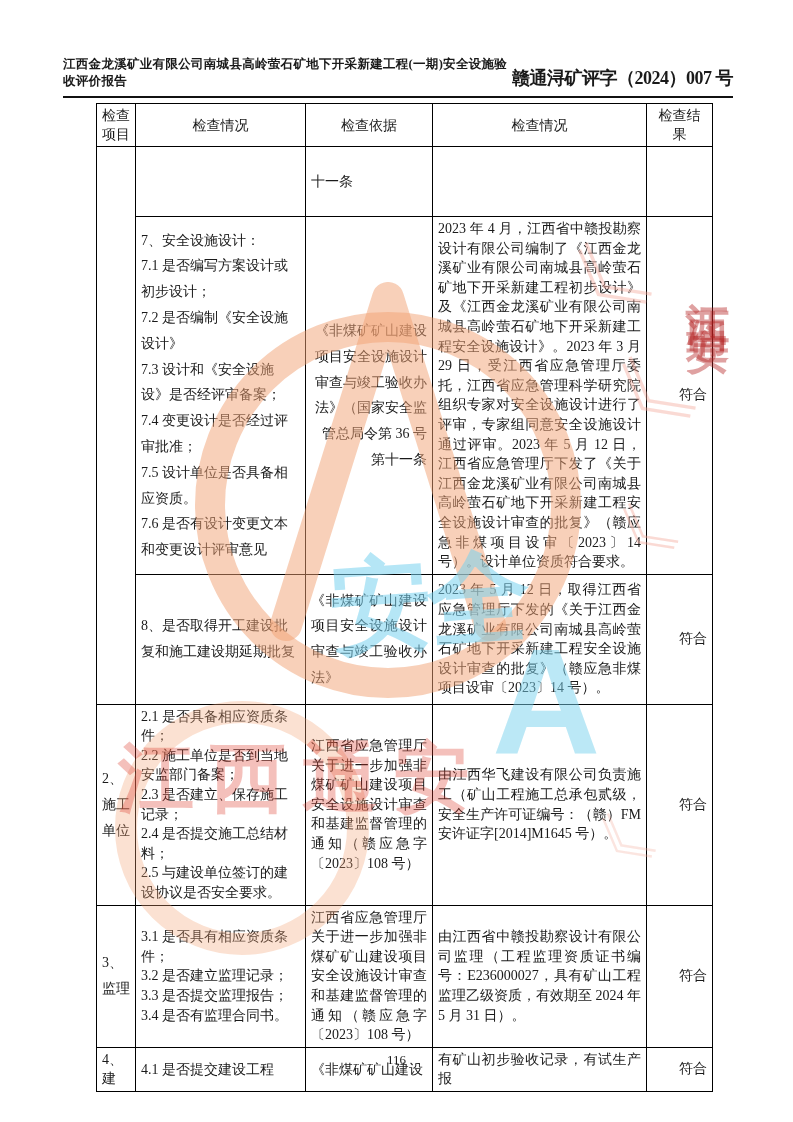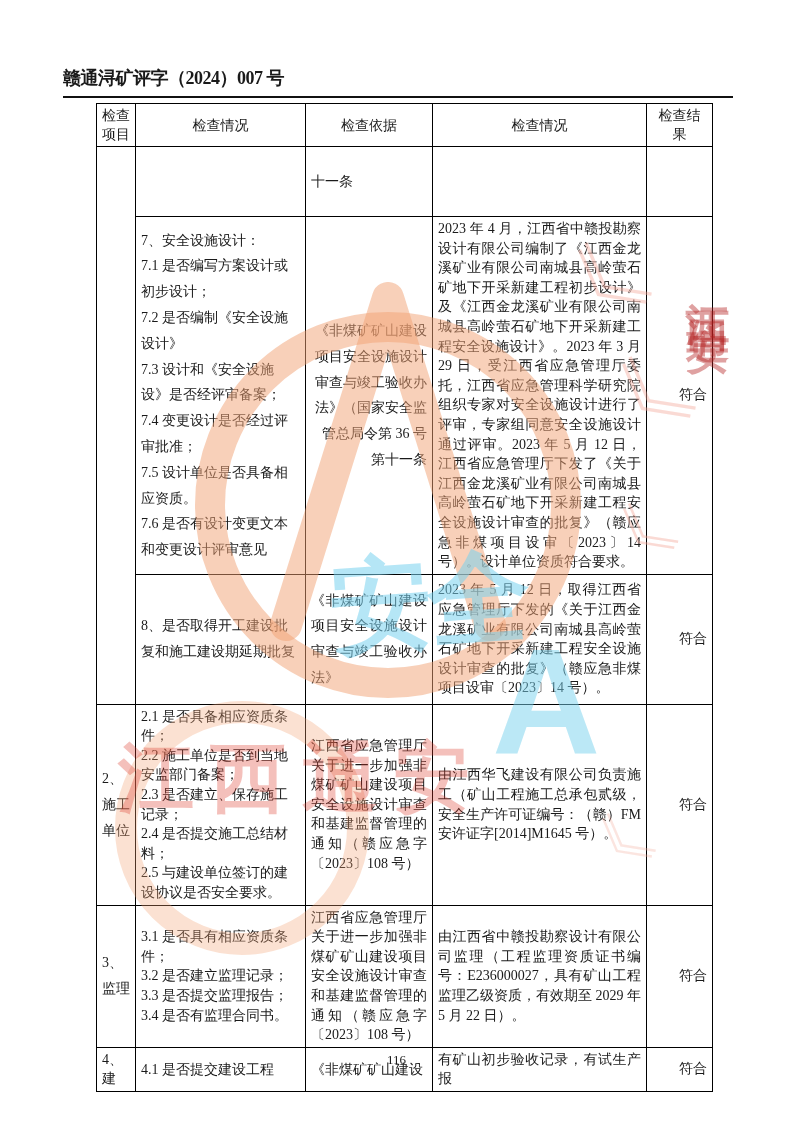--- a/index.html
+++ b/index.html
@@ -64,20 +64,21 @@
   }
   .chev1{left:548px;top:238px;transform:rotate(-52deg);}
   .chev2{left:592px;top:352px;transform:rotate(-52deg);}
   .chev3{left:600px;top:500px;transform:rotate(-52deg);font-size:72px;}
   .chev4{left:580px;top:810px;transform:rotate(-52deg);font-size:70px;color:rgba(243,168,152,.3);}
 </style>
 </head>
 <body>
 
 <div class="doc-header">
+  <span class="title">江西金龙溪矿业有限公司南城县高岭萤石矿地下开采新建工程(一期)安全设施验收评价报告</span>
   <span class="docnum">赣通浔矿评字（2024）007 号</span>
 </div>
 
 <table class="insp">
   <colgroup>
     <col style="width:39px">
       <col style="width:170px">
       <col style="width:127px">
       <col style="width:214px">
       <col style="width:66px">
@@ -126,21 +127,21 @@
     <td class="c-situation lh-sm">由江西华飞建设有限公司负责施工（矿山工程施工总承包贰级，安全生产许可证编号：（赣）FM 安许证字[2014]M1645 号）。</td>
     <td class="c-result">符合</td>
   </tr>
   <tr style="height:140px">
     <td class="c-proj">3、监理</td>
     <td class="c-content lh-sm">3.1 是否具有相应资质条件；
 3.2 是否建立监理记录；
 3.3 是否提交监理报告；
 3.4 是否有监理合同书。</td>
     <td class="c-basis lh-sm">江西省应急管理厅关于进一步加强非煤矿矿山建设项目安全设施设计审查和基建监督管理的通知（赣应急字〔2023〕108 号）</td>
-    <td class="c-situation lh-sm">由江西省中赣投勘察设计有限公司监理（工程监理资质证书编号：E236000027，具有矿山工程监理乙级资质，有效期至 2029 年 5 月 22 日）。</td>
+    <td class="c-situation lh-sm">由江西省中赣投勘察设计有限公司监理（工程监理资质证书编号：E236000027，具有矿山工程监理乙级资质，有效期至 2024 年 5 月 31 日）。</td>
     <td class="c-result">符合</td>
   </tr>
   <tr style="height:30px">
     <td class="c-proj" style="line-height:19px">4、建</td>
     <td class="c-content lh-sm">4.1 是否提交建设工程</td>
     <td class="c-basis lh-sm">《非煤矿矿山建设</td>
     <td class="c-situation lh-sm">有矿山初步验收记录，有试生产报</td>
     <td class="c-result">符合</td>
   </tr>
 </tbody>

